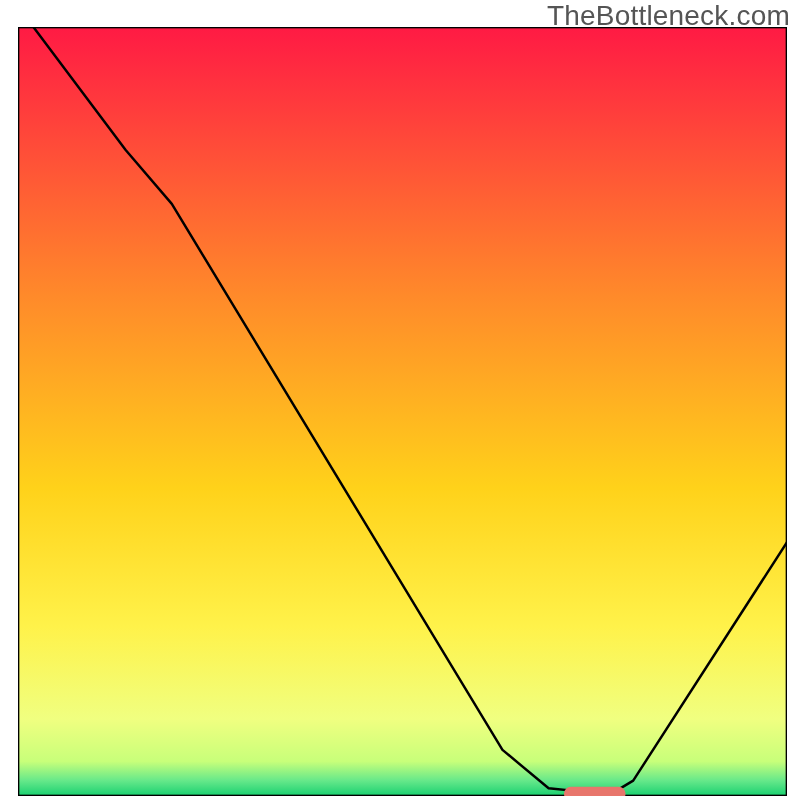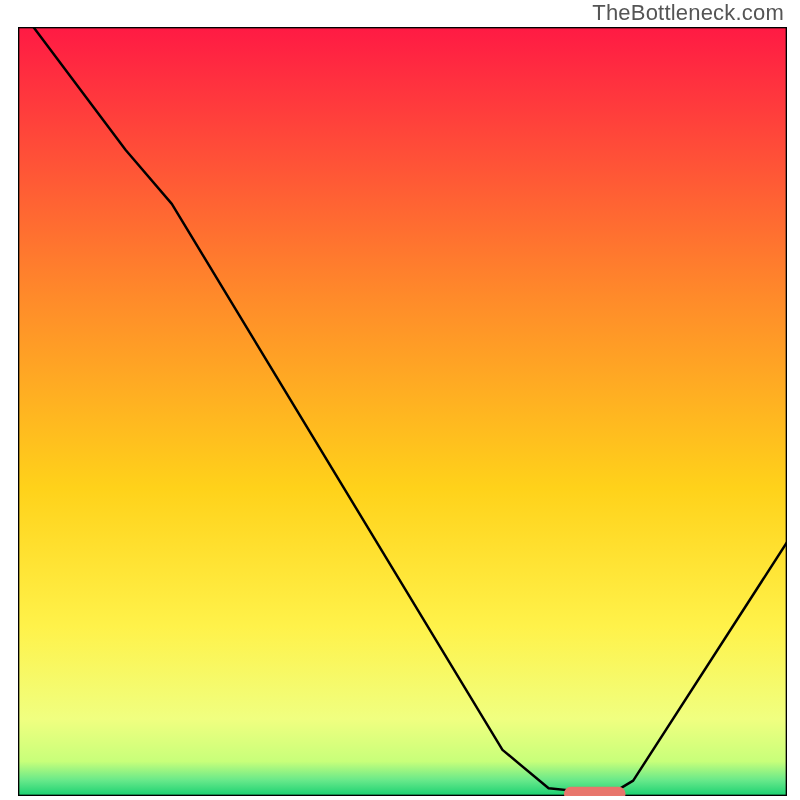--- a/index.html
+++ b/index.html
@@ -12,22 +12,22 @@
   }
   .chart-container {
     position: relative;
     width: 800px;
     height: 800px;
     box-sizing: border-box;
   }
   .watermark {
     position: absolute;
     top: 0px;
-    right: 16px;
-    font-size: 22px;
+    right: 10px;
+    font-size: 28px;
     color: #555555;
     font-family: Arial, sans-serif;
     letter-spacing: 0.2px;
     z-index: 10;
   }
   .plot {
     position: absolute;
     left: 18px;
     top: 27px;
     width: 769px;

